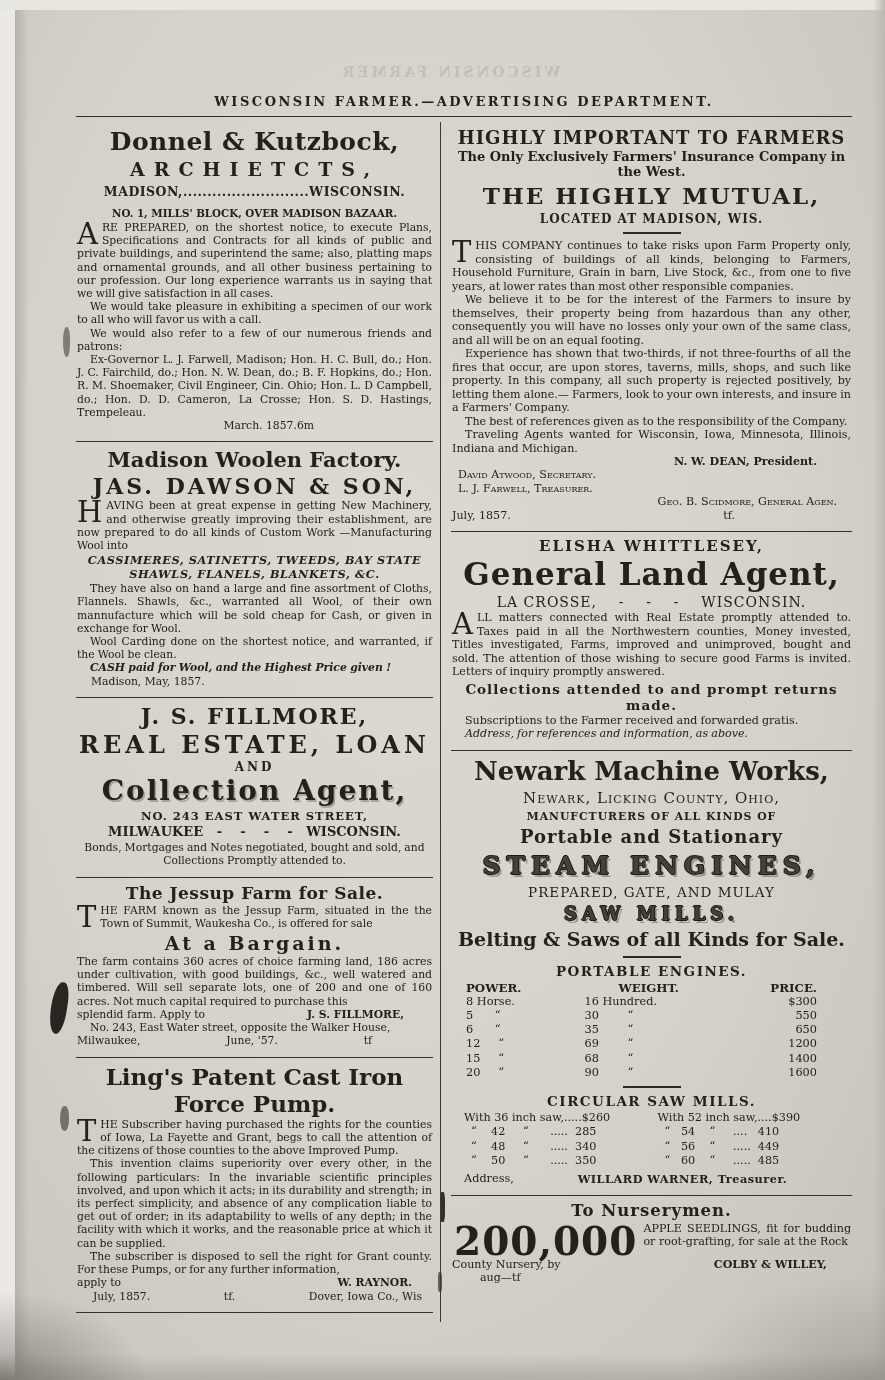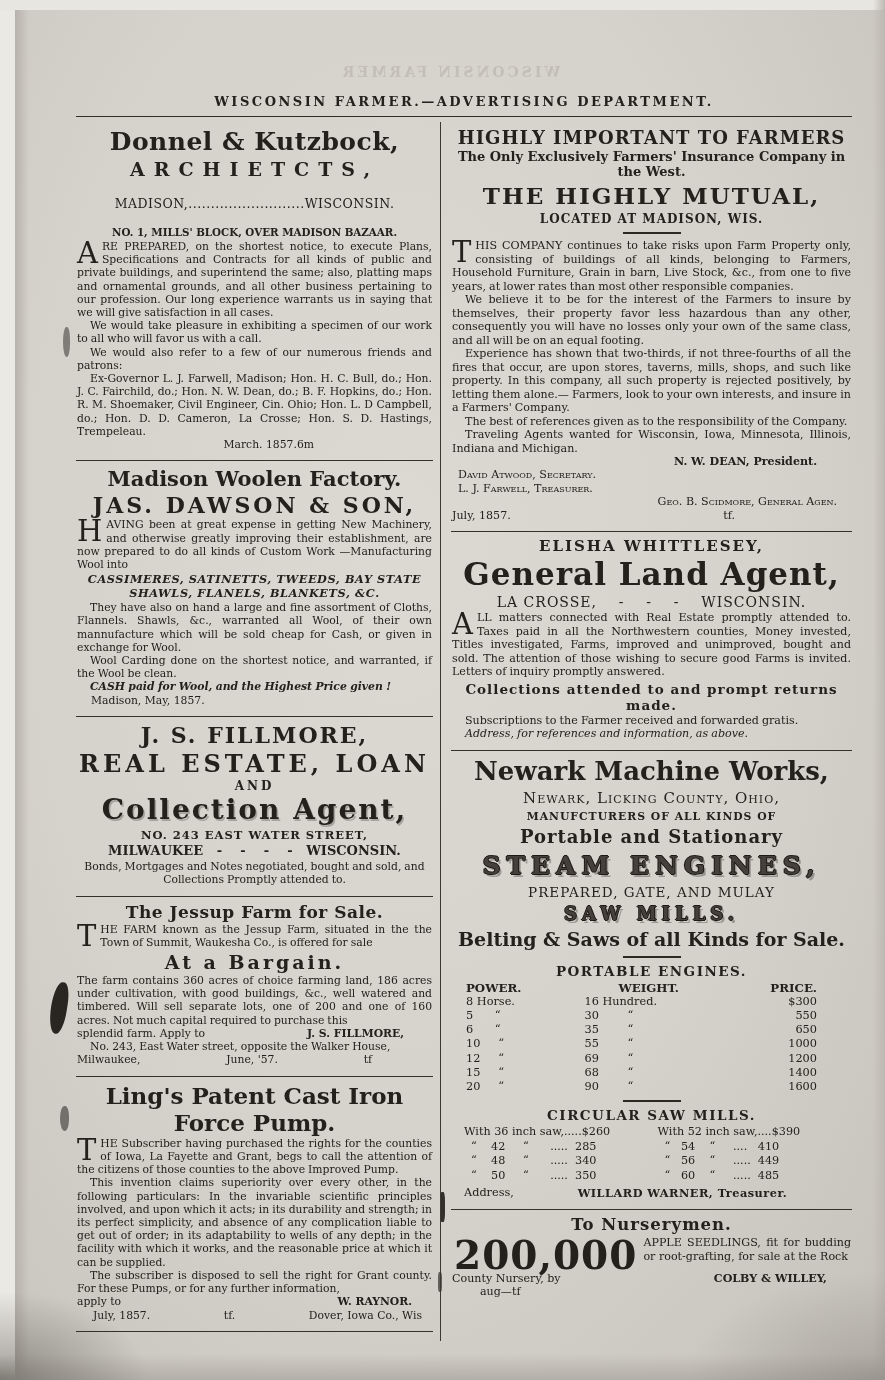--- a/index.html
+++ b/index.html
@@ -42,22 +42,22 @@
   .bt{font-size:10.8px;line-height:13.2px;text-align:justify;margin:0;word-spacing:-0.4px;}
   .col-right .bt{font-size:11.1px;line-height:13.5px;}
   .ind{text-indent:13px;}
   .dc{float:left;font-size:29px;line-height:23px;padding:2px 4px 0 0;}
   .row{display:flex;font-size:10.8px;line-height:13.4px;}
   .col-right .row{font-size:11.1px;}
 
   
   .t-donnel{font-size:25px;font-weight:bold;letter-spacing:.5px;}
   .t-arch{font-size:19px;font-weight:bold;letter-spacing:9px;margin-top:2px;}
-  .t-place{font-size:12.5px;font-weight:normal;letter-spacing:.5px;margin-top:16px;}
-  .t-addr{font-size:10.3px;font-weight:bold;margin:15px 0 2px;}
+  .t-place{font-size:12.5px;font-weight:bold;letter-spacing:.5px;margin-top:4px;}
+  .t-addr{font-size:10.3px;font-weight:bold;margin:8px 0 2px;}
   .t-woolen{font-size:21px;font-weight:bold;}
   .t-dawson{font-size:22px;font-weight:bold;letter-spacing:3px;margin-top:1px;}
   .t-fabrics{font-size:11.3px;font-style:italic;font-weight:bold;letter-spacing:.6px;margin:1px 0;}
   .t-fill1{font-size:22px;font-weight:bold;letter-spacing:2px;}
   .t-fill2{font-size:24px;font-weight:bold;letter-spacing:4px;margin-top:1px;}
   .t-and{font-size:12px;font-weight:bold;letter-spacing:3px;margin-top:1px;}
   .t-fill3{font-size:28px;font-weight:bold;letter-spacing:2px;text-shadow:1.5px 1.5px 0 rgba(36,32,27,.28);}
   .t-fill4{font-size:11.5px;font-weight:bold;letter-spacing:1px;margin-top:2px;}
   .t-fill5{font-size:13px;font-weight:bold;margin-top:1px;}
   .t-jessup{font-size:17px;font-weight:bold;letter-spacing:.5px;}
@@ -222,21 +222,21 @@
 
       <div class="col-right">
 
         <section class="ad">
           <div class="ctr t-high1">HIGHLY IMPORTANT TO FARMERS</div>
           <div class="ctr t-high2">The Only Exclusively Farmers' Insurance Company in the West.</div>
           <div class="ctr t-mutual">THE HIGHLY MUTUAL,</div>
           <div class="ctr t-located">LOCATED AT MADISON, WIS.</div>
           <div class="dash"></div>
           <p class="bt"><span class="dc">T</span><span>HIS COMPANY continues to take risks upon Farm Property only, consisting of buildings of all kinds, belonging to Farmers, Household Furniture, Grain in barn, Live Stock, &amp;c., from one to five years, at lower rates than most other responsible companies.</span></p>
-          <p class="bt ind">We believe it to be for the interest of the Farmers to insure by themselves, their property favor less hazardous than any other, consequently you will have no losses only your own of the same class, and all will be on an equal footing.</p>
+          <p class="bt ind">We believe it to be for the interest of the Farmers to insure by themselves, their property being from hazardous than any other, consequently you will have no losses only your own of the same class, and all will be on an equal footing.</p>
           <p class="bt ind">Experience has shown that two-thirds, if not three-fourths of all the fires that occur, are upon stores, taverns, mills, shops, and such like property.  In this company, all such property is rejected positively, by letting them alone.— Farmers, look to your own interests, and insure in a Farmers' Company.</p>
           <p class="bt ind">The best of references given as to the responsibility of the Company.</p>
           <p class="bt ind">Traveling Agents wanted for Wisconsin, Iowa, Minnesota, Illinois, Indiana and Michigan.</p>
           <div class="row bold" style="justify-content:flex-end;padding-right:34px;">N. W. DEAN, President.</div>
           <div class="row sc" style="padding-left:6px;">David Atwood, Secretary.</div>
           <div class="row sc" style="padding-left:6px;">L. J. Farwell, Treasurer.</div>
           <div class="row sc" style="justify-content:flex-end;padding-right:14px;">Geo. B. Scidmore, General Agen.</div>
           <div class="row" style="justify-content:space-between;padding-right:116px;">
             <span>July, 1857.</span>
             <span>tf.</span>
@@ -282,25 +282,20 @@
                 <span class="ec1 pre">5      “</span>
                 <span class="ec2 pre">30        “</span>
                 <span class="ec3">550</span>
               </div>
             <div class="eng-row">
                 <span class="ec1 pre">6      “</span>
                 <span class="ec2 pre">35        “</span>
                 <span class="ec3">650</span>
               </div>
             <div class="eng-row">
-                <span class="ec1 pre">10     “</span>
-                <span class="ec2 pre">55        “</span>
-                <span class="ec3">1000</span>
-              </div>
-            <div class="eng-row">
                 <span class="ec1 pre">12     “</span>
                 <span class="ec2 pre">69        “</span>
                 <span class="ec3">1200</span>
               </div>
             <div class="eng-row">
                 <span class="ec1 pre">15     “</span>
                 <span class="ec2 pre">68        “</span>
                 <span class="ec3">1400</span>
               </div>
             <div class="eng-row">

